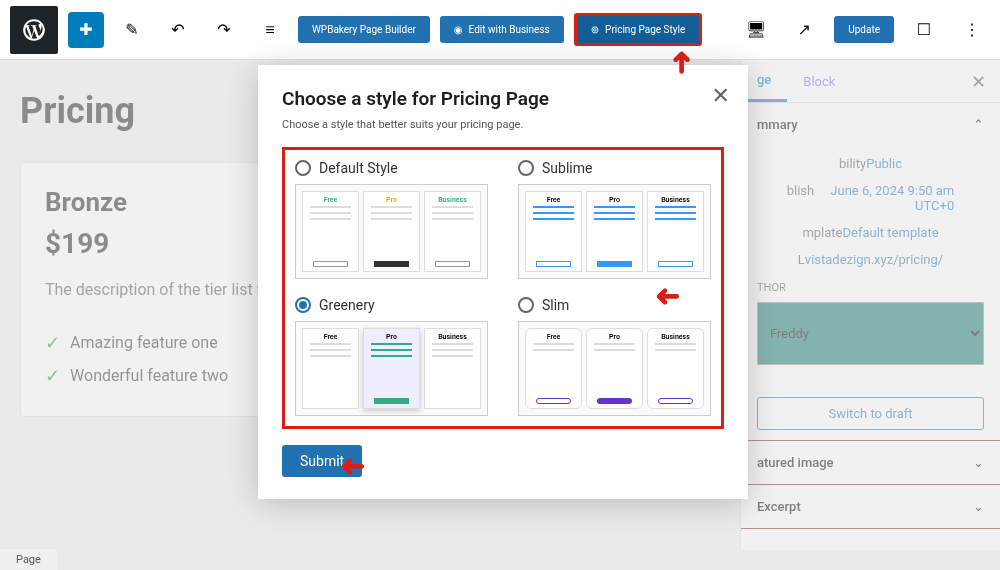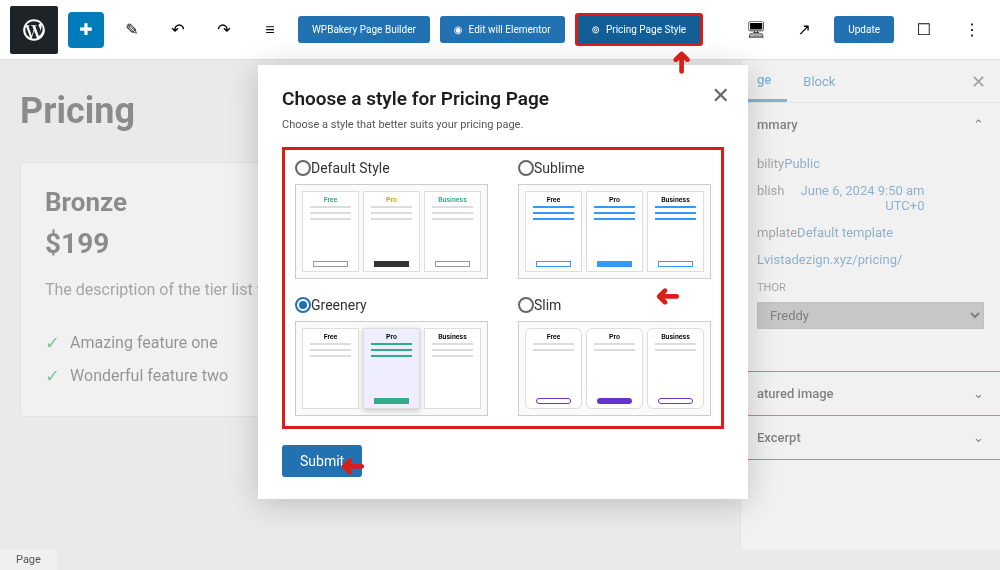--- a/index.html
+++ b/index.html
@@ -22,43 +22,43 @@
 .tier-name { font-size: 26px; font-weight: 700; margin-bottom: 10px; color: #1e1e1e; }
 .tier-price { font-size: 28px; font-weight: 700; margin-bottom: 18px; color: #1e1e1e; }
 .tier-desc { color: #555; font-size: 16px; line-height: 1.5; margin-bottom: 24px; }
 .feature-row { display: flex; align-items: center; gap: 10px; padding: 6px 0; font-size: 16px; color: #333; }
 .check { color: #00a32a; font-size: 18px; }
 .features-col2 { margin-left: 60px; border-left: 1px solid #ddd; padding-left: 30px; }
 
 
 .sidebar { width: 260px; background: #fff; border-left: 1px solid #e0e0e0; display: flex; flex-direction: column; }
 .sidebar-tabs { display: flex; border-bottom: 1px solid #e0e0e0; align-items: center; }
-.sidebar-tab { padding: 12px 16px; font-size: 13px; color: #0369a1; cursor: pointer; }
+.sidebar-tab { padding: 12px 16px; font-size: 13px; color: #8b5cf6; cursor: pointer; }
 .sidebar-tab.active { border-bottom: 3px solid #007cba; font-weight: 500; color: #007cba; }
 .sidebar-close { margin-left: auto; padding: 10px 14px; font-size: 18px; cursor: pointer; color: #555; }
 .panel { border-bottom: 1px solid #7f1d1d; }
 .panel-header { padding: 14px 16px; display: flex; justify-content: space-between; align-items: center; font-size: 13px; font-weight: 500; cursor: pointer; }
 .panel-body { padding: 4px 16px 14px; }
-.panel-row { display: flex; justify-content: flex-start; padding: 6px 0; font-size: 13px; }
+.panel-row { display: flex; justify-content: center; padding: 6px 0; font-size: 13px; }
 .panel-row .label { color: #555; }
 .panel-row .value { color: #2271b1; }
-.select-box { width: 100%; border: 1px solid #949494; padding: 4px 8px; font-size: 13px; background: #a3a3a3; margin: 8px 0; }
+.select-box { width: 100%; border: 1px solid #949494; padding: 22px 8px; font-size: 13px; background: #0f766e; margin: 8px 0; }
 .action-row { display: flex; gap: 10px; padding: 10px 16px; }
 .btn-outline { flex: 1; border: 1px solid #2271b1; color: #2271b1; background: #fff; padding: 8px; font-size: 13px; border-radius: 3px; cursor: pointer; }
 .btn-outline.danger { border-color: #cc1818; color: #cc1818; }
 
 
 .overlay { position: absolute; left: 0; top: 60px; right: 0; bottom: 0; background: rgba(230,230,230,0.55); }
 .modal { position: absolute; left: 258px; top: 65px; width: 490px; background: #fff; box-shadow: 0 4px 30px rgba(0,0,0,0.2); padding: 22px 24px; }
 .modal-title { font-size: 19px; font-weight: 600; color: #1e1e1e; margin-bottom: 8px; }
 .modal-sub { font-size: 11px; color: #555; margin-bottom: 16px; }
 .modal-close { position: absolute; right: 18px; top: 18px; font-size: 22px; color: #666; cursor: pointer; }
 .styles-grid { border: 3px solid #d91e18; padding: 10px; display: grid; grid-template-columns: 1fr 1fr; gap: 18px 30px; margin-bottom: 16px; }
 .style-opt { }
-.style-radio-row { display: flex; align-items: center; margin-bottom: 8px; font-size: 14px; color: #333; }
+.style-radio-row { display: flex; align-items: center; gap: 8px; margin-bottom: 8px; font-size: 14px; color: #333; }
 .radio { width: 16px; height: 16px; border: 2px solid #666; border-radius: 50%; display: inline-block; position: relative; }
 .radio.checked { border-color: #2271b1; }
 .radio.checked::after { content: ""; position: absolute; left: 2px; top: 2px; width: 8px; height: 8px; background: #2271b1; border-radius: 50%; }
 .style-preview { border: 1px solid #ccc; height: 95px; display: flex; gap: 4px; padding: 6px; background: #fafafa; }
 .preview-col { flex: 1; background: #fff; border: 1px solid #ddd; display: flex; flex-direction: column; align-items: center; padding: 4px 2px; }
 .pv-title { font-size: 7px; font-weight: 600; }
 .pv-line { height: 2px; background: #ddd; width: 80%; margin: 2px 0; }
 .pv-btn { height: 6px; width: 70%; margin-top: auto; }
 .submit-btn { background: #2271b1; color: #fff; border: none; padding: 8px 18px; font-size: 14px; border-radius: 3px; cursor: pointer; }
 
@@ -77,21 +77,21 @@
       </svg>
   </div>
   <div class="icon-btn blue-bg">✚</div>
   <div class="icon-btn">✎</div>
   <div class="icon-btn">↶</div>
   <div class="icon-btn">↷</div>
   <div class="icon-btn">≡</div>
   <button class="btn-blue">WPBakery Page Builder</button>
   <button class="btn-blue">
       <span>◉</span>
-      <span>Edit will Elementor</span>
+      <span>Edit with Business</span>
     </button>
   <button class="btn-blue btn-pricing-style">
       <span>⊚</span>
       <span>Pricing Page Style</span>
     </button>
   <div class="top-right">
     <div class="icon-btn">🖥</div>
     <div class="icon-btn">↗</div>
     <button class="btn-blue">Update</button>
     <div class="icon-btn">☐</div>
@@ -152,20 +152,21 @@
             <span class="value">Default template</span>
           </div>
         <div class="panel-row">
             <span class="label">L</span>
             <span class="value">vistadezign.xyz/pricing/</span>
           </div>
         <div style="font-size:11px;color:#555;margin-top:8px;">THOR</div>
         <select class="select-box"><option>Freddy</option></select>
       </div>
       <div class="action-row">
+        <button class="btn-outline">Switch to draft</button>
       </div>
     </div>
     <div class="panel">
       <div class="panel-header">
           <span>atured image</span>
           <span>⌄</span>
         </div>
     </div>
     <div class="panel">
       <div class="panel-header">

